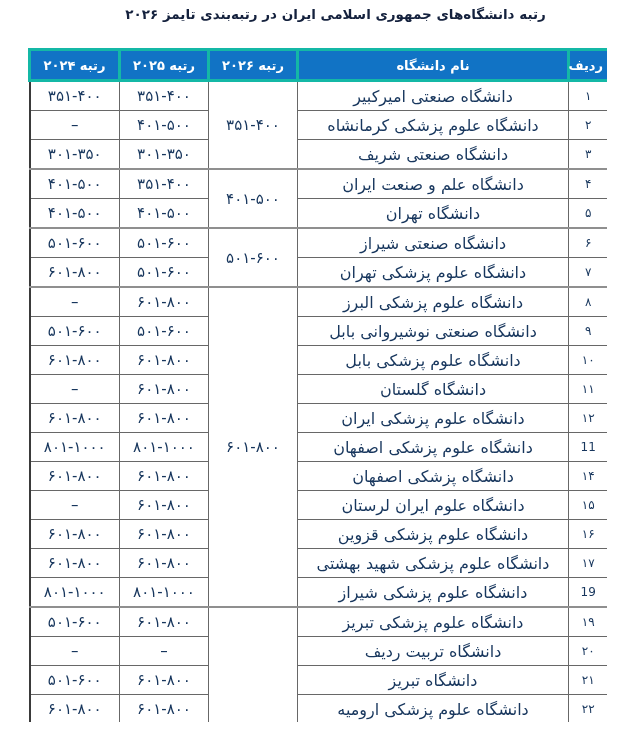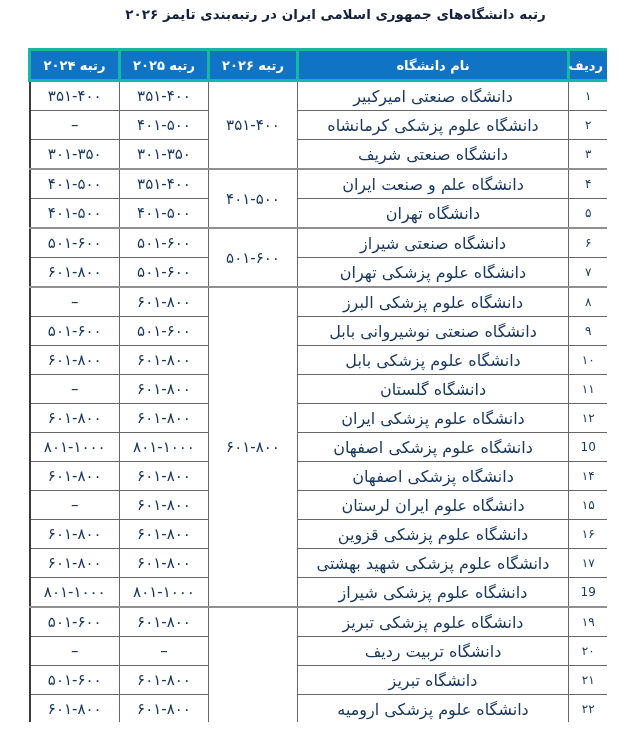--- a/index.html
+++ b/index.html
@@ -174,21 +174,21 @@
             <td class="rank">۶۰۱-۸۰۰</td>
             <td class="rank">–</td>
           </tr>
           <tr>
             <td class="no">۱۲</td>
             <td class="name">دانشگاه علوم پزشکی ایران</td>
             <td class="rank">۶۰۱-۸۰۰</td>
             <td class="rank">۶۰۱-۸۰۰</td>
           </tr>
           <tr>
-            <td class="no">10</td>
+            <td class="no">11</td>
             <td class="name">دانشگاه علوم پزشکی اصفهان</td>
             <td class="rank">۸۰۱-۱۰۰۰</td>
             <td class="rank">۸۰۱-۱۰۰۰</td>
           </tr>
           <tr>
             <td class="no">۱۴</td>
             <td class="name">دانشگاه پزشکی اصفهان</td>
             <td class="rank">۶۰۱-۸۰۰</td>
             <td class="rank">۶۰۱-۸۰۰</td>
           </tr>

